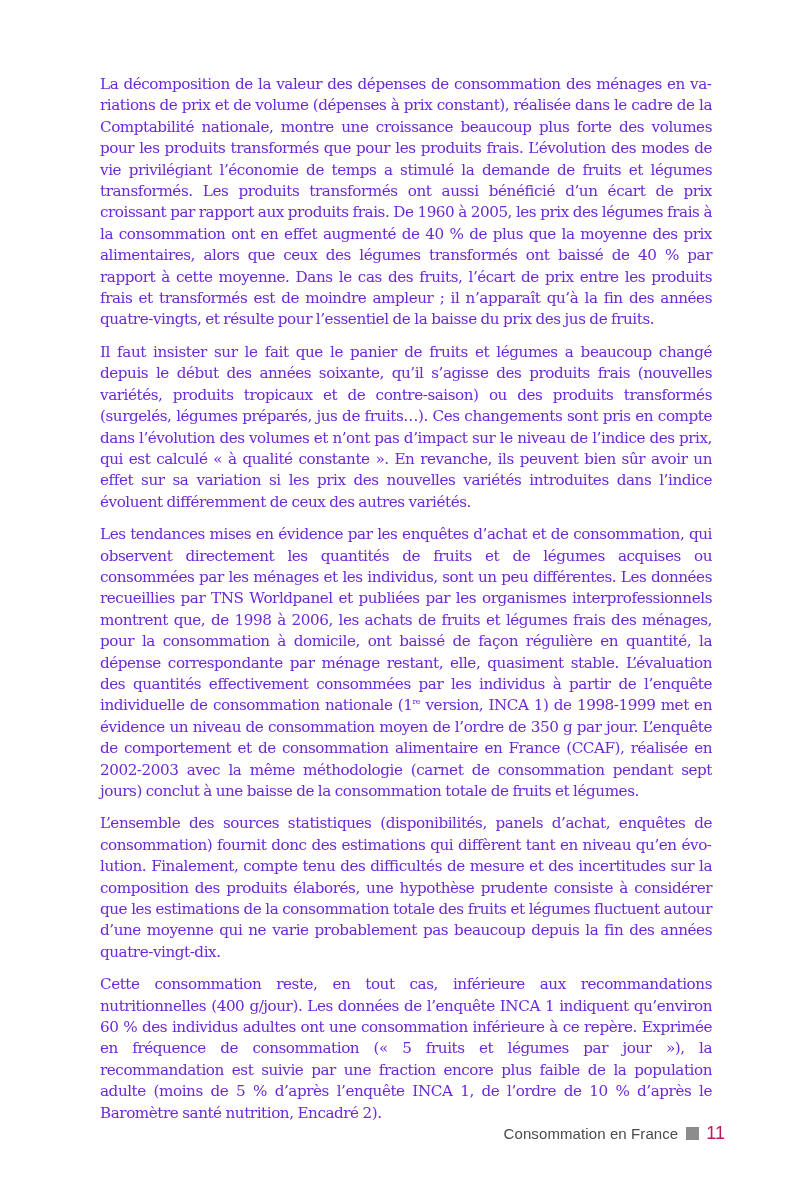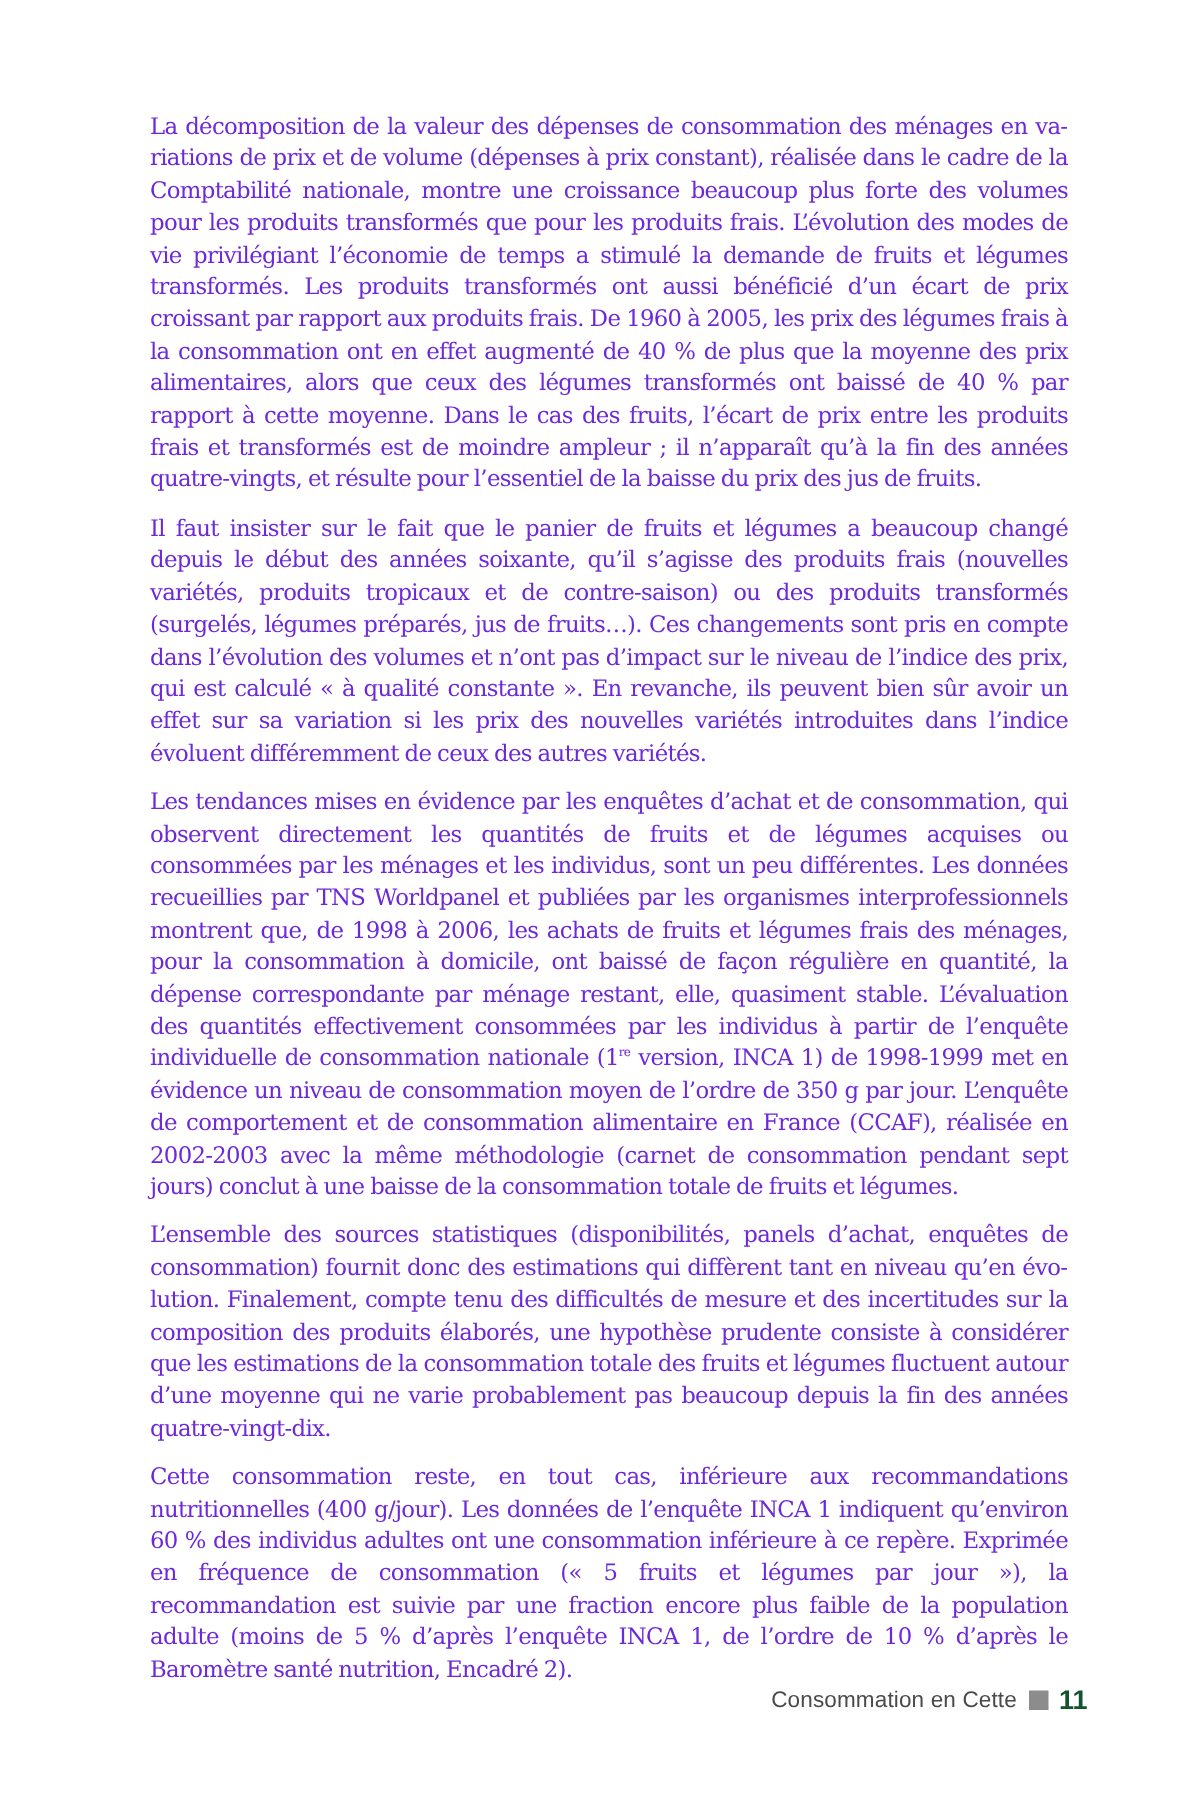--- a/index.html
+++ b/index.html
@@ -50,32 +50,32 @@
     }
     .footer-square {
       width: 13px;
       height: 13px;
       background: #8c8c8c;
       margin: 0 7px 0 8px;
       display: inline-block;
     }
     .footer-page {
       font-size: 18px;
-      font-weight: bold;
-      color: #14532d;
+      font-weight: normal;
+      color: #be185d;
     }
   </style>
 </head>
 <body>
 
 <div class="page">
   <p class="para">La décomposition de la valeur des dépenses de consommation des ménages en va­riations de prix et de volume (dépenses à prix constant), réalisée dans le cadre de la Comptabilité nationale, montre une croissance beaucoup plus forte des volumes pour les produits transformés que pour les produits frais. L’évolution des modes de vie pri­vilégiant l’économie de temps a stimulé la demande de fruits et légumes transformés. Les produits transformés ont aussi bénéficié d’un écart de prix croissant par rapport aux produits frais. De 1960 à 2005, les prix des légumes frais à la consommation ont en effet augmenté de 40 % de plus que la moyenne des prix alimentaires, alors que ceux des légumes transformés ont baissé de 40 % par rapport à cette moyenne. Dans le cas des fruits, l’écart de prix entre les produits frais et transformés est de moindre ampleur ; il n’apparaît qu’à la fin des années quatre-vingts, et résulte pour l’essentiel de la baisse du prix des jus de fruits.</p>
   <p class="para">Il faut insister sur le fait que le panier de fruits et légumes a beaucoup changé depuis le début des années soixante, qu’il s’agisse des produits frais (nouvelles variétés, pro­duits tropicaux et de contre-saison) ou des produits transformés (surgelés, légumes préparés, jus de fruits…). Ces changements sont pris en compte dans l’évolution des volumes et n’ont pas d’impact sur le niveau de l’indice des prix, qui est calculé « à qualité constante ». En revanche, ils peuvent bien sûr avoir un effet sur sa variation si les prix des nouvelles variétés introduites dans l’indice évoluent différemment de ceux des autres variétés.</p>
   <p class="para"><span>Les tendances mises en évidence par les enquêtes d’achat et de consommation, qui observent directement les quantités de fruits et de légumes acquises ou consommées par les ménages et les individus, sont un peu différentes. Les données recueillies par TNS Worldpanel et publiées par les organismes interprofessionnels montrent que, de 1998 à 2006, les achats de fruits et légumes frais des ménages, pour la consomma­tion à domicile, ont baissé de façon régulière en quantité, la dépense correspondante par ménage restant, elle, quasiment stable. L’évaluation des quantités effectivement consommées par les individus à partir de l’enquête individuelle de consommation nationale (1</span><sup>re</sup><span> version, INCA 1) de 1998-1999 met en évidence un niveau de consom­mation moyen de l’ordre de 350 g par jour. L’enquête de comportement et de consom­mation alimentaire en France (CCAF), réalisée en 2002-2003 avec la même métho­dologie (carnet de consommation pendant sept jours) conclut à une baisse de la consommation totale de fruits et légumes.</span></p>
   <p class="para">L’ensemble des sources statistiques (disponibilités, panels d’achat, enquêtes de consommation) fournit donc des estimations qui diffèrent tant en niveau qu’en évo­lution. Finalement, compte tenu des difficultés de mesure et des incertitudes sur la composition des produits élaborés, une hypothèse prudente consiste à considérer que les estimations de la consommation totale des fruits et légumes fluctuent autour d’une moyenne qui ne varie probablement pas beaucoup depuis la fin des années quatre-vingt-dix.</p>
   <p class="para">Cette consommation reste, en tout cas, inférieure aux recommandations nutritionnelles (400 g/jour). Les données de l’enquête INCA 1 indiquent qu’environ 60 % des indi­vidus adultes ont une consommation inférieure à ce repère. Exprimée en fréquence de consommation (« 5 fruits et légumes par jour »), la recommandation est suivie par une fraction encore plus faible de la population adulte (moins de 5 % d’après l’en­quête INCA 1, de l’ordre de 10 % d’après le Baromètre santé nutrition, Encadré 2).</p>
 </div>
 
 <div class="footer">
-  <span class="footer-title">Consommation en Cette</span>
+  <span class="footer-title">Consommation en France</span>
   <span class="footer-square"></span>
   <span class="footer-page">11</span>
 </div>
 
 </body></html>

